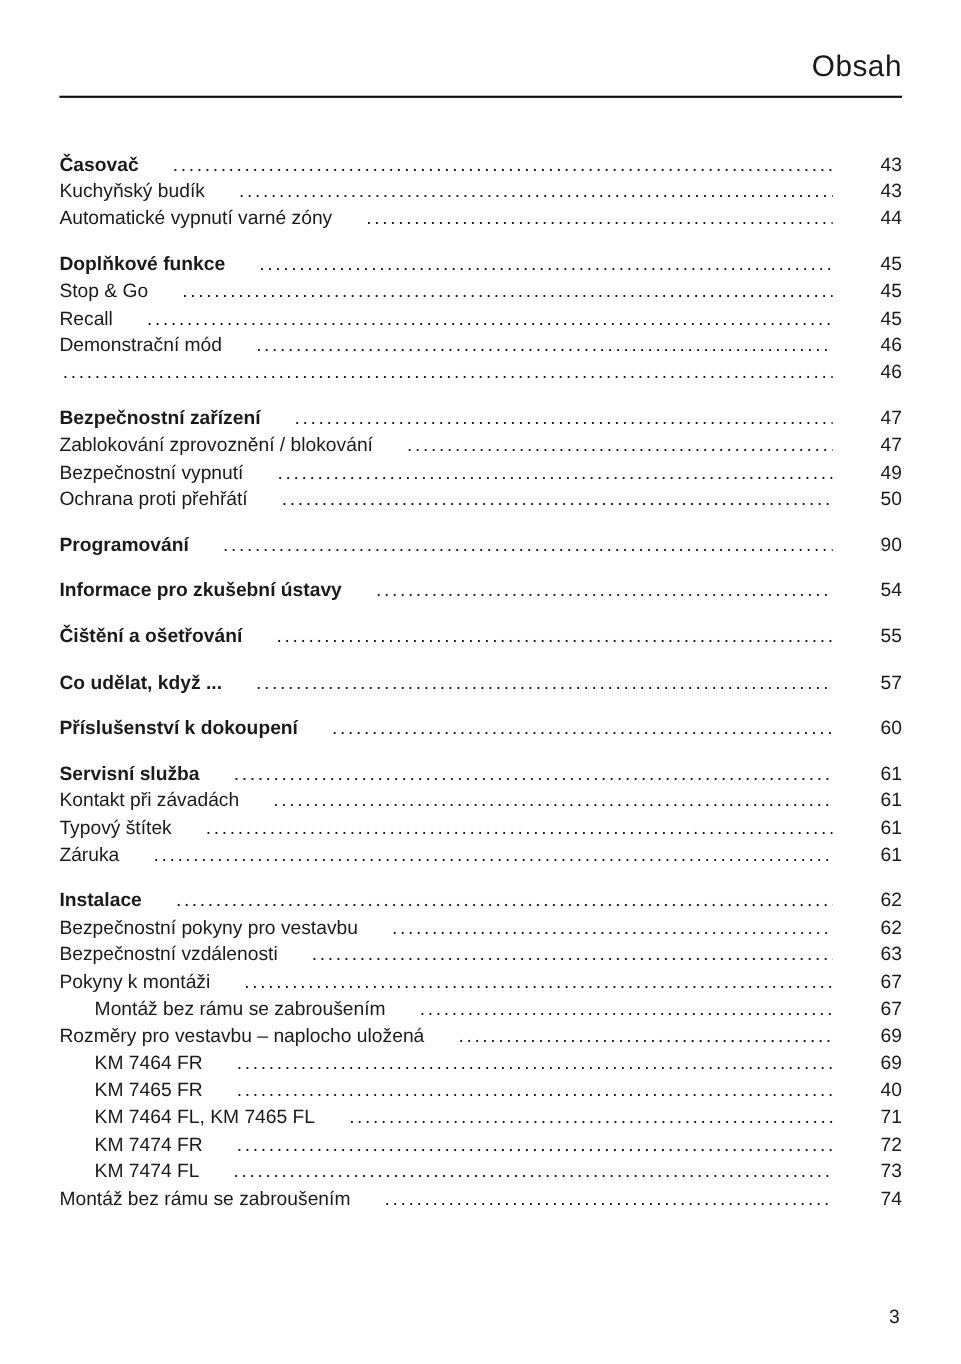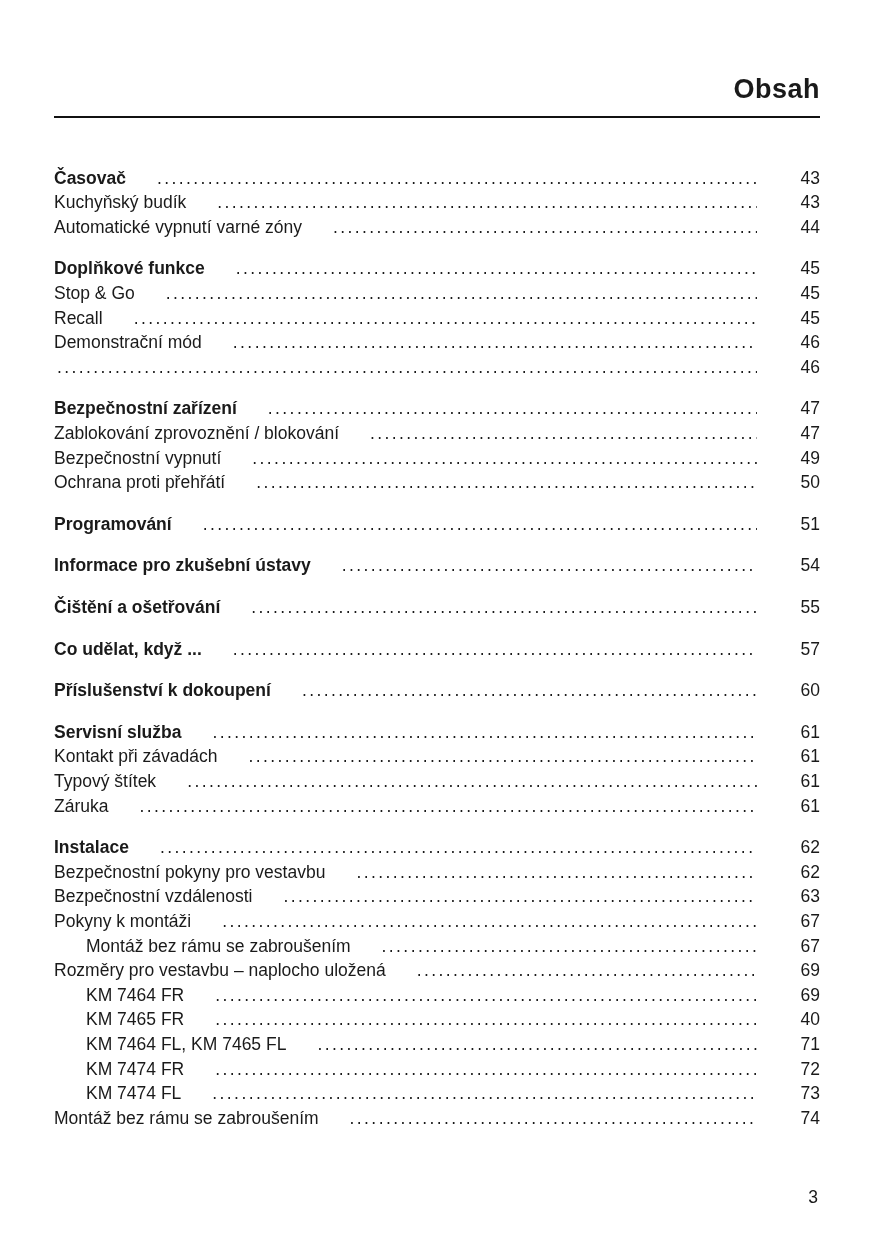--- a/index.html
+++ b/index.html
@@ -13,24 +13,23 @@
     margin: 0 auto;
     background: #ffffff;
     color: #1a1a1a;
     padding: 46px 54px 0 54px;
     overflow: hidden;
   }
 
   .doc-header { text-align: right; }
   .doc-title {
     font-size: 27px;
-    font-weight: bold;
+    font-weight: normal;
     letter-spacing: 0.5px;
     line-height: 1.1;
-    margin-top: 29px;
   }
   .header-rule {
     border: none;
     border-top: 2.6px solid #111;
     margin-top: 11px;
   }
 
   .toc-list { margin-top: 24px; }
 
   .toc-row {
@@ -153,21 +152,21 @@
 
   <div class="toc-row">
     <span class="toc-label">Ochrana proti přehřátí</span>
     <span class="toc-leader"></span>
     <span class="toc-page">50</span>
   </div>
 
   <div class="toc-row bold gap">
     <span class="toc-label">Programování</span>
     <span class="toc-leader"></span>
-    <span class="toc-page">51</span>
+    <span class="toc-page">90</span>
   </div>
 
   <div class="toc-row bold gap">
     <span class="toc-label">Informace pro zkušební ústavy</span>
     <span class="toc-leader"></span>
     <span class="toc-page">54</span>
   </div>
 
   <div class="toc-row bold gap">
     <span class="toc-label">Čištění a ošetřování</span>

